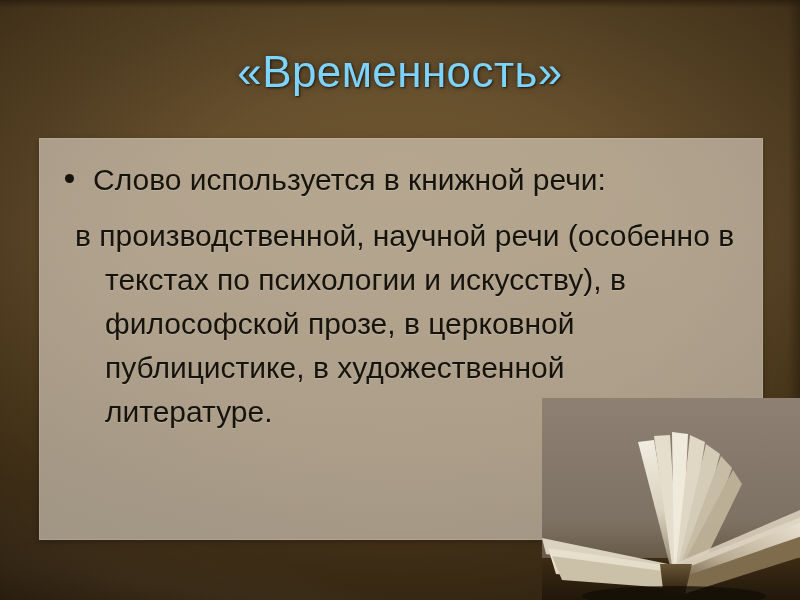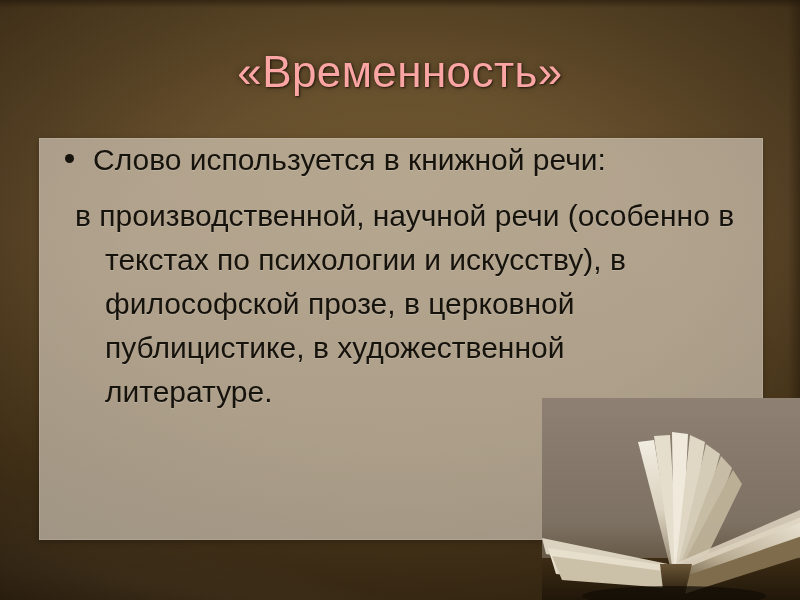--- a/index.html
+++ b/index.html
@@ -98,21 +98,21 @@
   
   .title {
     position: absolute;
     left: 0;
     top: 44px;
     width: 800px;
     text-align: center;
     font-size: 44px;
     line-height: 56px;
     font-weight: 400;
-    color: #fca5a5;
+    color: #7dd3fc;
     letter-spacing: 0.4px;
     text-shadow: 1px 1px 2px rgba(30,20,8,0.85), 0 0 7px rgba(0,0,0,0.35);
     white-space: nowrap;
   }
 
   
   .panel {
     position: absolute;
     left: 39px;
     top: 138px;
@@ -120,21 +120,21 @@
     height: 402px;
     background: rgba(226, 217, 201, 0.62);
     box-shadow:
       0 0 0 1px rgba(255,255,255,0.12) inset,
       0 2px 6px rgba(0,0,0,0.25);
     overflow: hidden;
   }
   .panel-inner {
     position: absolute;
     inset: 0;
-    padding: 0 14px 0 12px;
+    padding: 20px 14px 0 12px;
     box-sizing: border-box;
   }
 
   .body-text {
     position: relative;
     color: #16120c;
     font-size: 30px;
     line-height: 44px;
     font-weight: 400;
     margin: 0;

